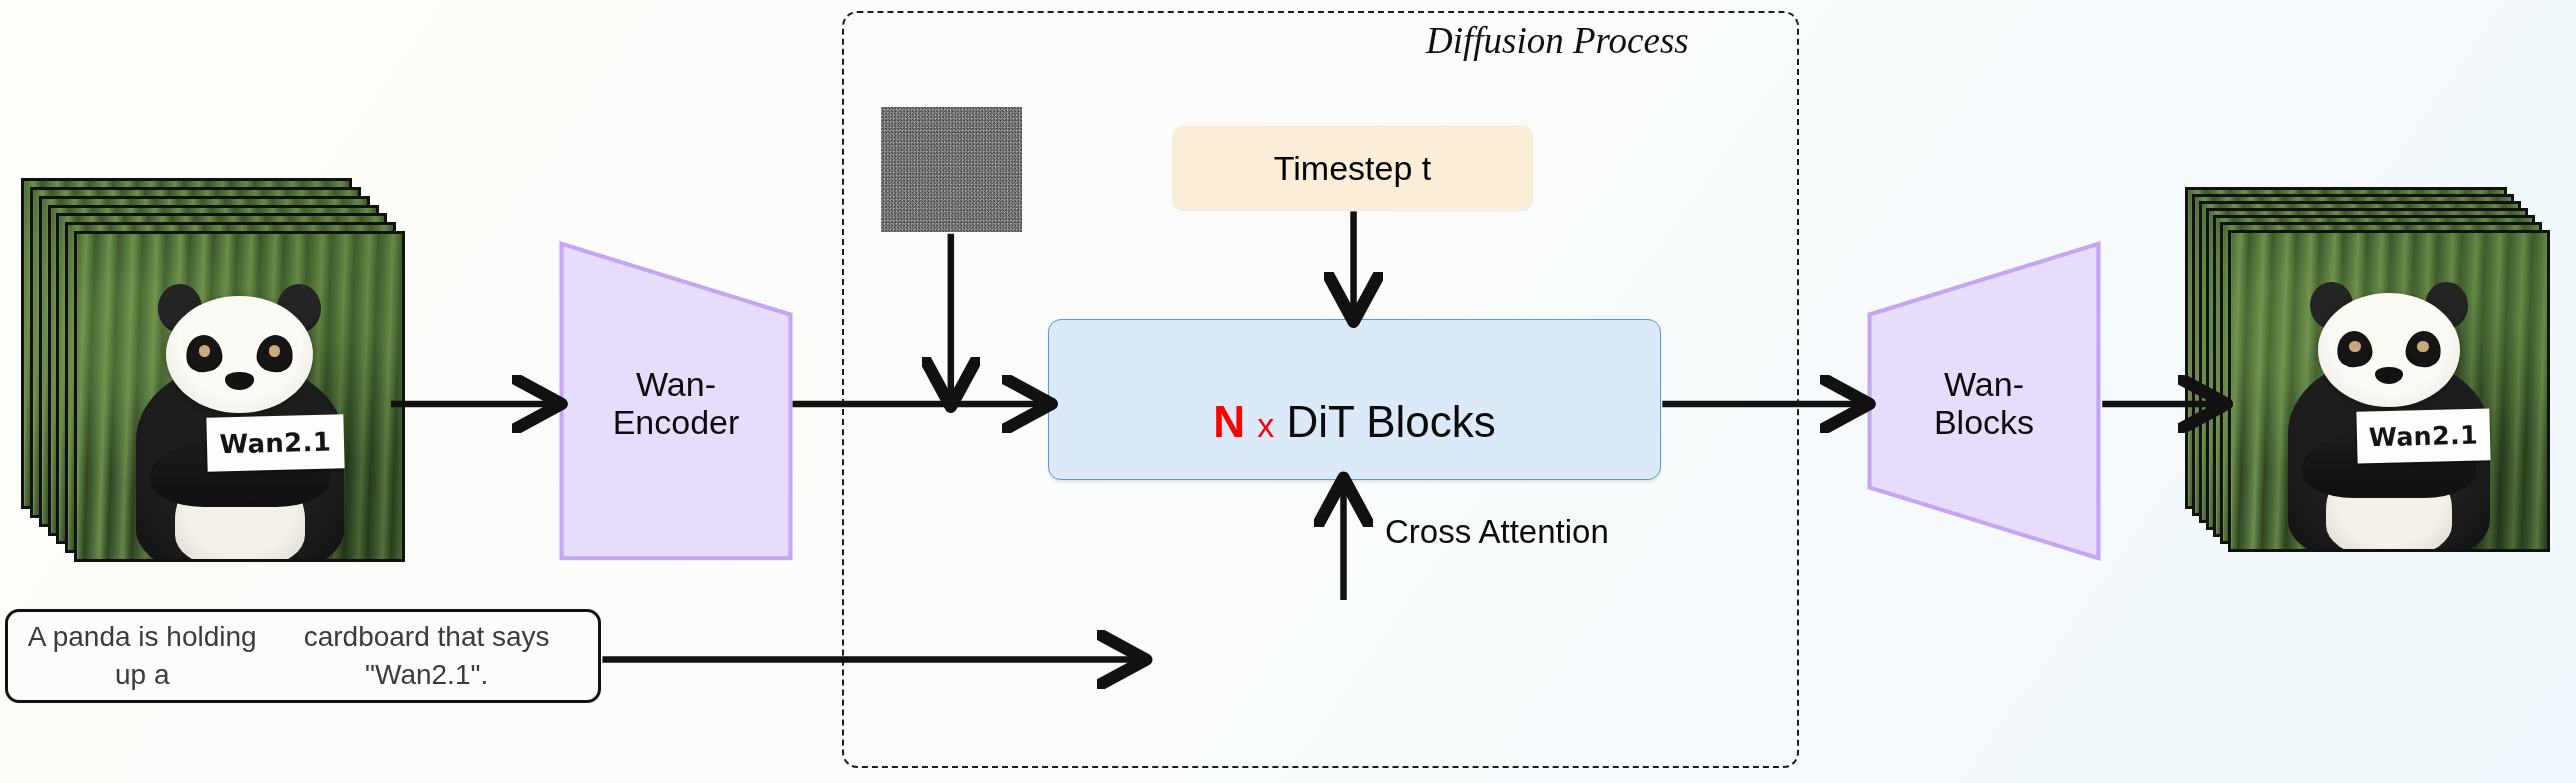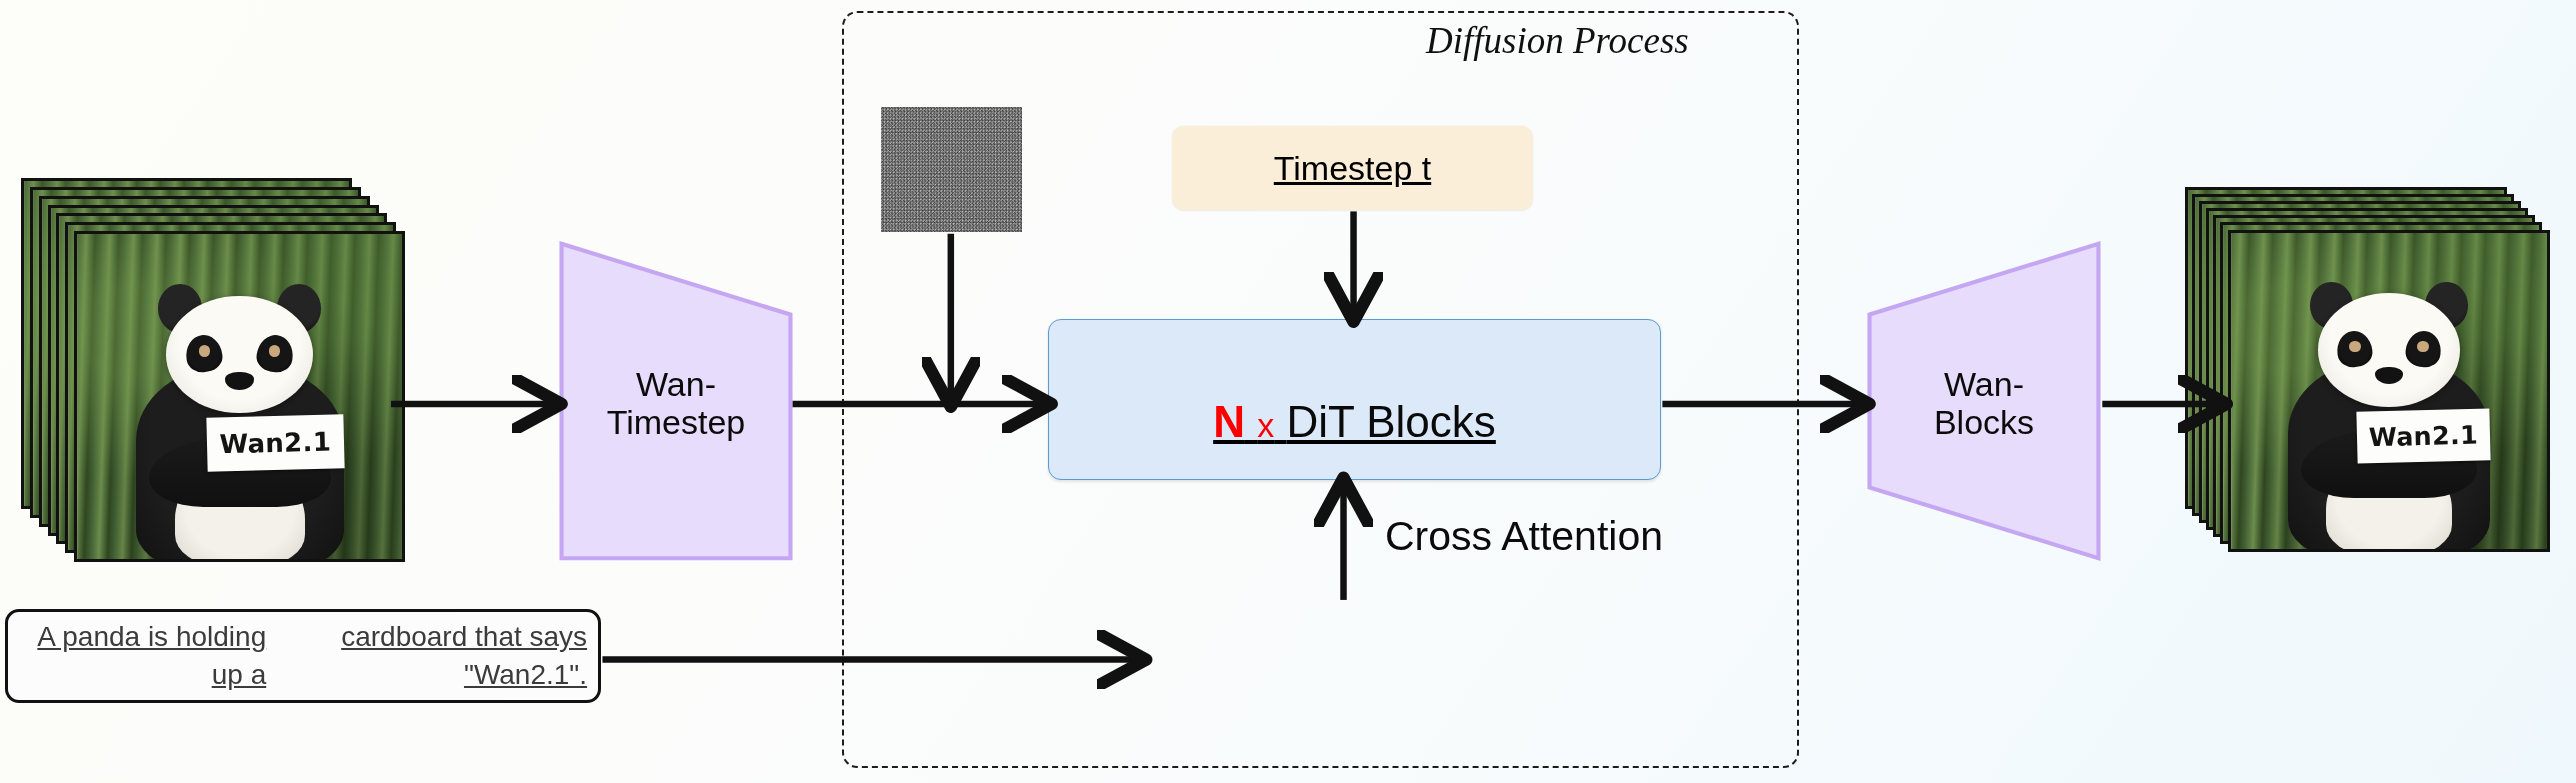--- a/index.html
+++ b/index.html
@@ -112,21 +112,21 @@
   .trap svg{display:block;}
   .trap .tlabel{
     position:absolute;inset:0;
     display:flex;flex-direction:column;align-items:center;justify-content:center;
     color:#0b0b0b;line-height:1.12;text-align:left;pointer-events:none;
   }
 
   
   .rbox{
     position:absolute;box-sizing:border-box;
-    display:flex;align-items:center;justify-content:center;text-align:right;text-decoration:underline;
+    display:flex;align-items:center;justify-content:center;text-align:center;
   }
   #dit-block{
     background:#dce9f8;border:1.8px solid #5b9bd5;border-radius:13px;
     box-shadow:0 1.2px 3px rgba(0,0,0,.10);
   }
   #dit-label{color:#0a0a0a;white-space:nowrap;margin-top:44px;}
   #dit-label .nmul{color:#fc0000;font-weight:700;}
   #dit-label .xmul{color:#fc0000;font-weight:400;}
   #timestep-box{
     background:#faeed8;border:none;border-radius:11.8px;
@@ -235,41 +235,41 @@
     <div>A panda is holding up a</div>
     <div>cardboard that says "Wan2.1".</div>
   </div>
 
   <div class="trap" id="wan-encoder" style="left:558px;top:240px;width:236px;height:322px;">
     <svg width="236" height="322" viewBox="0 0 400 545">
       <polygon points="6,6 394,126 394,539 6,539" fill="#e7dcfb" stroke="#c4a6f2" stroke-width="7"></polygon>
     </svg>
     <div class="tlabel" style="font-size:34px;padding-top:4.7px;">
       <span>Wan-</span>
-      <span>Timestep</span>
+      <span>Encoder</span>
     </div>
   </div>
 
   <div id="diffusion-region" style="left:842px;top:10.6px;width:957px;height:757px;"></div>
   <div id="diffusion-title" style="left:1426px;top:19px;font-size:37px;">Diffusion Process</div>
 
   <div id="noise-patch" style="left:881px;top:107px;width:141px;height:125px;"></div>
 
   <div class="rbox" id="timestep-box" style="left:1172px;top:126px;width:361px;height:84px;font-size:34px;">
     <span>Timestep t</span>
   </div>
 
   <div class="rbox" id="dit-block" style="left:1048px;top:319px;width:613px;height:161px;">
     <div id="dit-label" style="font-size:44px;">
       <span class="nmul">N</span><span style="font-size:44px;">&nbsp;</span><span class="xmul" style="font-size:34px;">x</span><span style="font-size:44px;">&nbsp;</span><span>DiT Blocks</span>
     </div>
   </div>
 
 
-  <div class="xlabel" style="left:1385px;top:513px;font-size:41px;">Cross Attention</div>
+  <div class="xlabel" style="left:1385px;top:513px;font-size:33px;">Cross Attention</div>
 
   <div class="trap" id="wan-decoder" style="left:1866px;top:240px;width:236px;height:322px;">
     <svg width="236" height="322" viewBox="0 0 400 545">
       <polygon points="6,126 394,6 394,539 6,419" fill="#e7dcfb" stroke="#c4a6f2" stroke-width="7"></polygon>
     </svg>
     <div class="tlabel" style="font-size:34px;padding-top:4.7px;">
       <span>Wan-</span>
       <span>Blocks</span>
     </div>
   </div>

